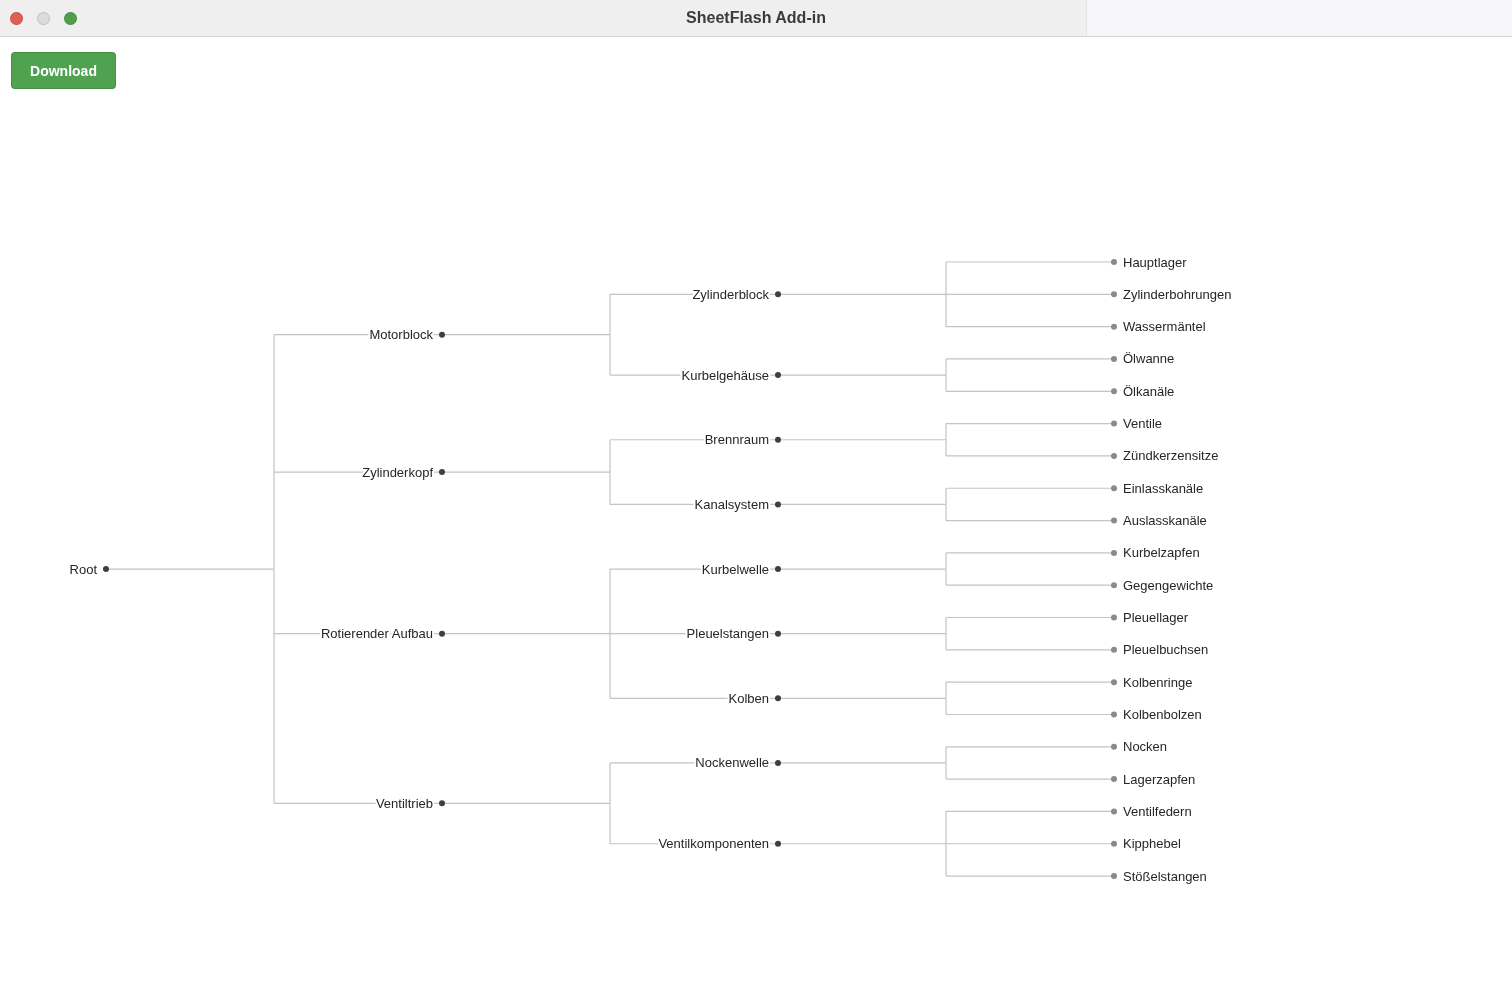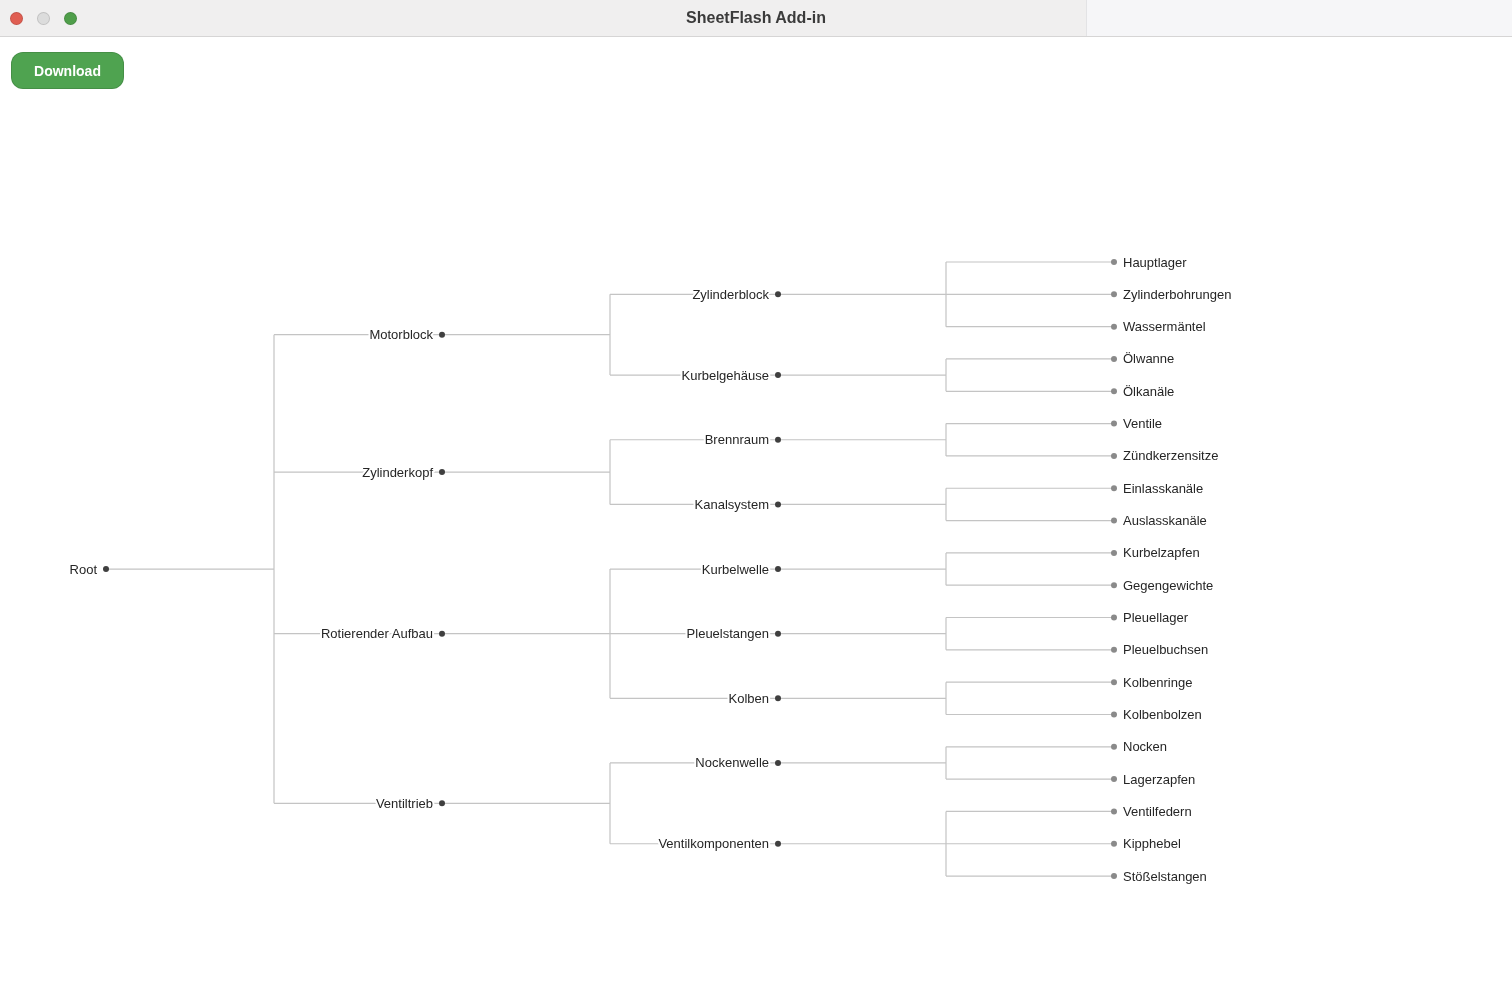--- a/index.html
+++ b/index.html
@@ -35,26 +35,26 @@
   }
   .title {
     position: absolute; top: 0; left: 0;
     width: 100%; height: 36px; line-height: 36px;
     text-align: center;
     font-weight: bold; font-size: 16px; color: #3b3b3b;
     z-index: 2;
   }
   .download-btn {
     position: absolute; left: 11px; top: 52px;
-    width: 113px; height: 37px;
+    width: 105px; height: 37px;
     color: #ffffff;
     font-family: "Liberation Sans", sans-serif;
     font-weight: bold; font-size: 14px;
     border: 1px solid rgba(0,0,0,0.12);
-    border-radius: 12px;
+    border-radius: 4px;
     cursor: pointer;
     z-index: 5;
   }
   #tree-svg { position: absolute; top: 0; left: 0; z-index: 1; }
   .node-label {
     font-family: "Liberation Sans", sans-serif;
     font-size: 13px;
     paint-order: stroke;
     stroke: #ffffff;
     stroke-width: 4px;

